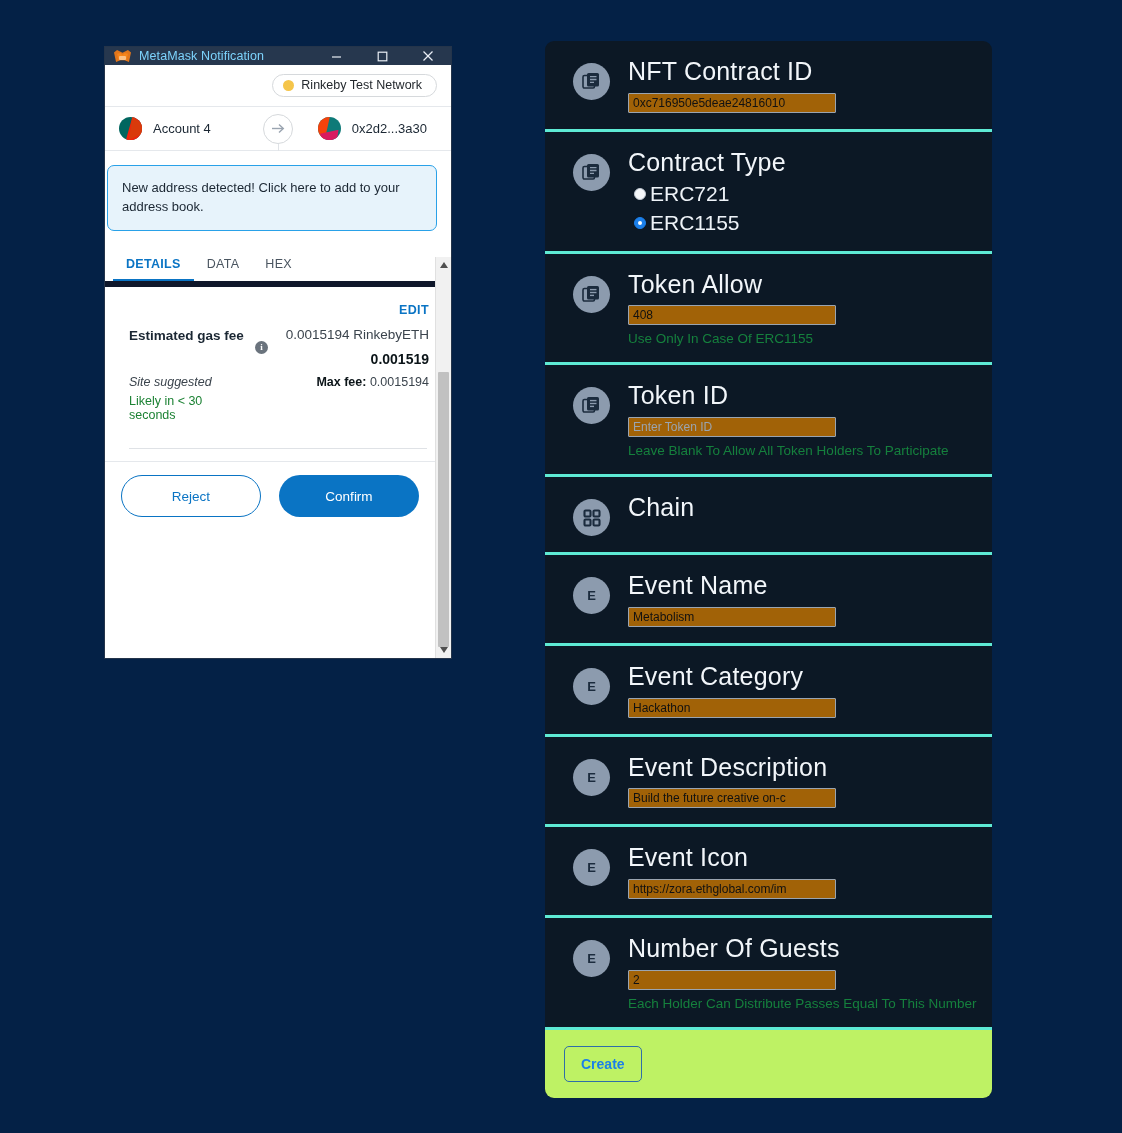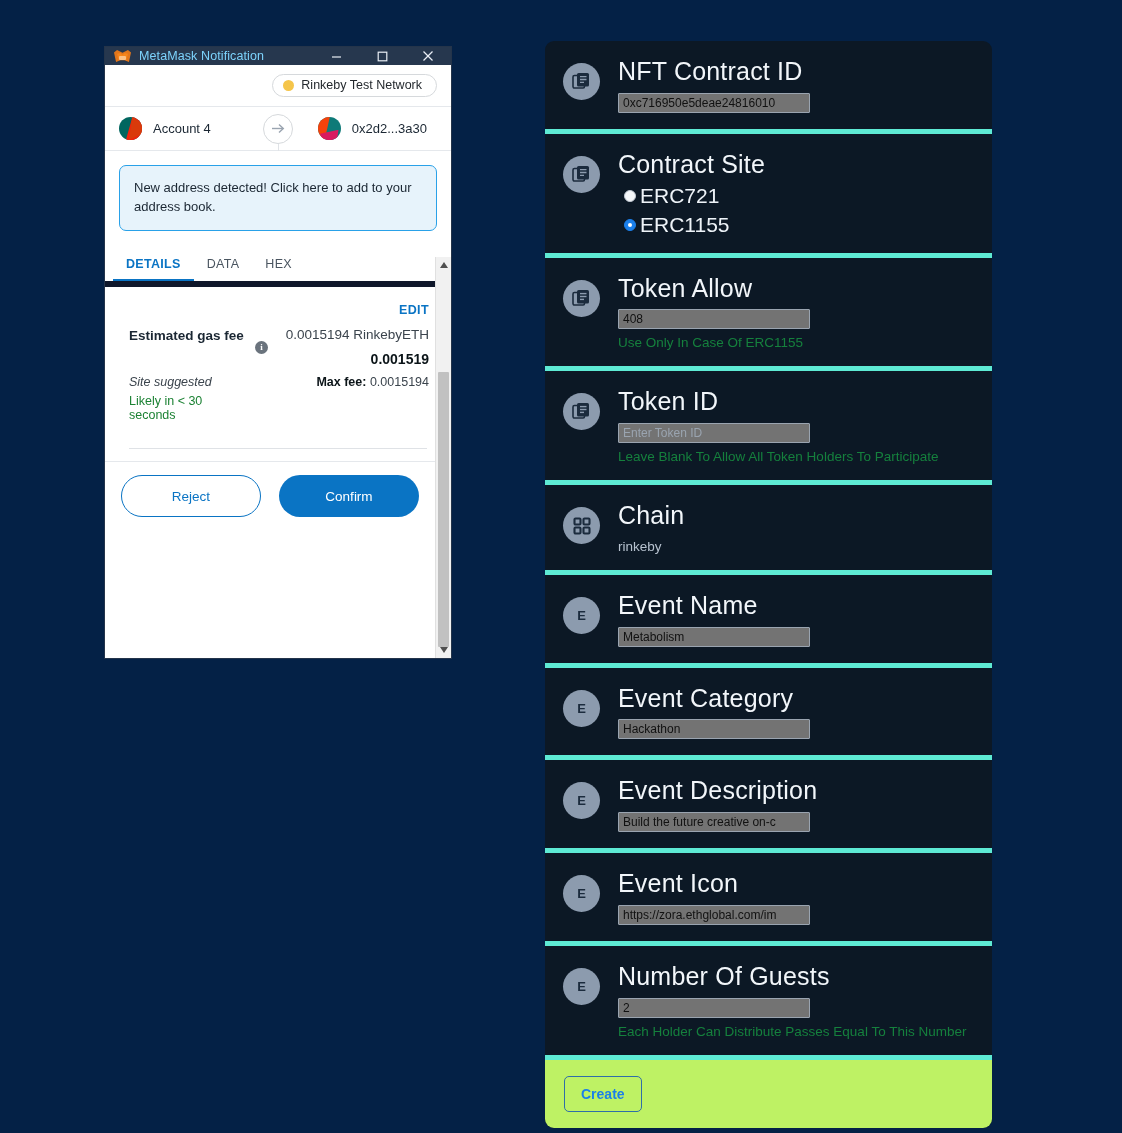--- a/index.html
+++ b/index.html
@@ -58,21 +58,21 @@
   #acct-name { font-size: 13px; color:#1b2733; margin-left: 11px; }
   #arrow-circle {
     position:absolute; left: 50%; transform: translateX(-50%);
     width: 30px; height: 30px; border-radius:50%; border:1px solid #d6d9dc; background:#fff;
     display:flex; align-items:center; justify-content:center;
   }
   #mm-accountrow::after { content:''; position:absolute; left:50%; top:37px; width:1px; height:7px; background:#e0e3e7; }
   #to-block { position:absolute; right: 24px; display:flex; align-items:center; gap:11px; }
   #to-addr { font-size: 13px; color:#1b2733; }
 
-  #mm-alert-wrap { padding: 14px 14px 0 14px; }
+  #mm-alert-wrap { padding: 14px 14px 0 2px; }
   #mm-alert {
     border:1px solid #29a1e8; background:#e7f3fb; border-radius:7px;
     padding: 13px 14px; font-size: 13px; line-height: 1.45; color:#1b2733;
   }
 
   #mm-tabs { margin-top: 17px; display:flex; border-bottom:6px solid #0f172a; padding: 0 8px; }
   .mm-tab { padding: 9px 13px 8px; font-size: 12.5px; color:#4a5560; letter-spacing:.3px; }
   .mm-tab.active { color:#0a74c4; border-bottom: 2px solid #0a74c4; font-weight:600; }
 
   #mm-body { position:relative; }
@@ -115,33 +115,33 @@
 
   #mm-scrollbar { position:absolute; right:0; top:210px; width:16px; bottom:0; background:#f1f1f1; border-left:1px solid #e0e0e0; }
   .sb-arrow { height:16px; display:flex; align-items:center; justify-content:center; }
   #sb-thumb { position:absolute; left:2px; right:2px; top:115px; height:275px; background:#c1c1c1; border-radius:1px; }
 
   
   #form-panel {
     position:absolute; left: 545px; top: 41px; width: 447px;
     background:#0c1825; border-radius: 9px; overflow:hidden;
   }
-  .frow { padding: 16px 0 16px 0; border-bottom: 5px solid #5eead4; display:flex; }
+  .frow { padding: 16px 0 16px 10px; border-bottom: 3px solid #5eead4; display:flex; }
   .frow:last-of-type { border-bottom: none; }
   .ficon-cell { width: 73px; flex:none; display:flex; justify-content:center; padding-top: 6px; }
   .ficon {
     width: 37px; height: 37px; border-radius:50%; background:#8c9bae;
     display:flex; align-items:center; justify-content:center; color:#0c1825;
   }
   .ficon .letter { font-size: 13px; font-weight:bold; color:#1b2b3d; }
   .fbody { flex:1; padding-right: 14px; }
   .flabel { font-size: 25px; color:#f2f6fa; font-weight:400; line-height:1.15; letter-spacing:.2px; }
   .finput {
-    display:block; margin-top: 7px; width: 192px; height: 20px;
-    background:#737373; border:1px solid #9aa4b0; color:#111;
+    display:block; margin-top: 7px; width: 208px; height: 20px;
+    background:#a16207; border:1px solid #9aa4b0; color:#111;
     font-family:"Liberation Sans", sans-serif; font-size: 12px; padding: 0 4px; border-radius:1px;
   }
   .finput::placeholder { color:#9aa4b0; }
   .fhint { margin-top: 6px; font-size: 13.5px; color:#15803d; }
   .fplain { margin-top: 9px; font-size: 13.5px; color:#b7c2cf; }
   .radio-line { display:flex; align-items:center; gap:4px; margin-top: 5px; margin-left: 6px; }
   .radio { width: 12px; height: 12px; border-radius:50%; background:#f5f7fa; border:1px solid #c0c8d2; flex:none; position:relative; }
   .radio.checked { background:#1b7fea; border-color:#1b7fea; }
   .radio.checked::after { content:''; position:absolute; left:3px; top:3px; width:4px; height:4px; border-radius:50%; background:#fff; }
   .radio-label { font-size: 21px; color:#eef3f8; }
@@ -310,21 +310,21 @@
         <svg width="19" height="19" viewBox="0 0 19 19">
             <rect x="1" y="3.5" width="11.5" height="12.5" rx="1.4" fill="none" stroke="#1b2b3d" stroke-width="1.6"></rect>
             <rect x="5" y="1" width="12" height="13.5" rx="1.6" fill="#1b2b3d"></rect>
             <line x1="8" y1="4.6" x2="14.5" y2="4.6" stroke="#8c9bae" stroke-width="1.4"></line>
             <line x1="8" y1="7.5" x2="14.5" y2="7.5" stroke="#8c9bae" stroke-width="1.4"></line>
             <line x1="8" y1="10.4" x2="12" y2="10.4" stroke="#8c9bae" stroke-width="1.4"></line>
           </svg>
       </div>
     </div>
     <div class="fbody">
-      <div class="flabel">Contract Site</div>
+      <div class="flabel">Contract Type</div>
       <div class="radio-line">
         <span class="radio"></span>
         <span class="radio-label">ERC721</span>
       </div>
       <div class="radio-line">
         <span class="radio checked"></span>
         <span class="radio-label">ERC1155</span>
       </div>
     </div>
   </div>
@@ -373,21 +373,20 @@
         <svg width="18" height="18" viewBox="0 0 18 18">
             <rect x="1.5" y="1.5" width="6" height="6" rx="1" fill="none" stroke="#1b2b3d" stroke-width="2.1"></rect>
             <rect x="10.5" y="1.5" width="6" height="6" rx="1" fill="none" stroke="#1b2b3d" stroke-width="2.1"></rect>
             <rect x="1.5" y="10.5" width="6" height="6" rx="1" fill="none" stroke="#1b2b3d" stroke-width="2.1"></rect>
             <rect x="10.5" y="10.5" width="6" height="6" rx="1" fill="none" stroke="#1b2b3d" stroke-width="2.1"></rect>
           </svg>
       </div>
     </div>
     <div class="fbody">
       <div class="flabel">Chain</div>
-      <div class="fplain">rinkeby</div>
     </div>
   </div>
 
   <div class="frow">
     <div class="ficon-cell">
       <div class="ficon">
         <span class="letter">E</span>
       </div>
     </div>
     <div class="fbody">

